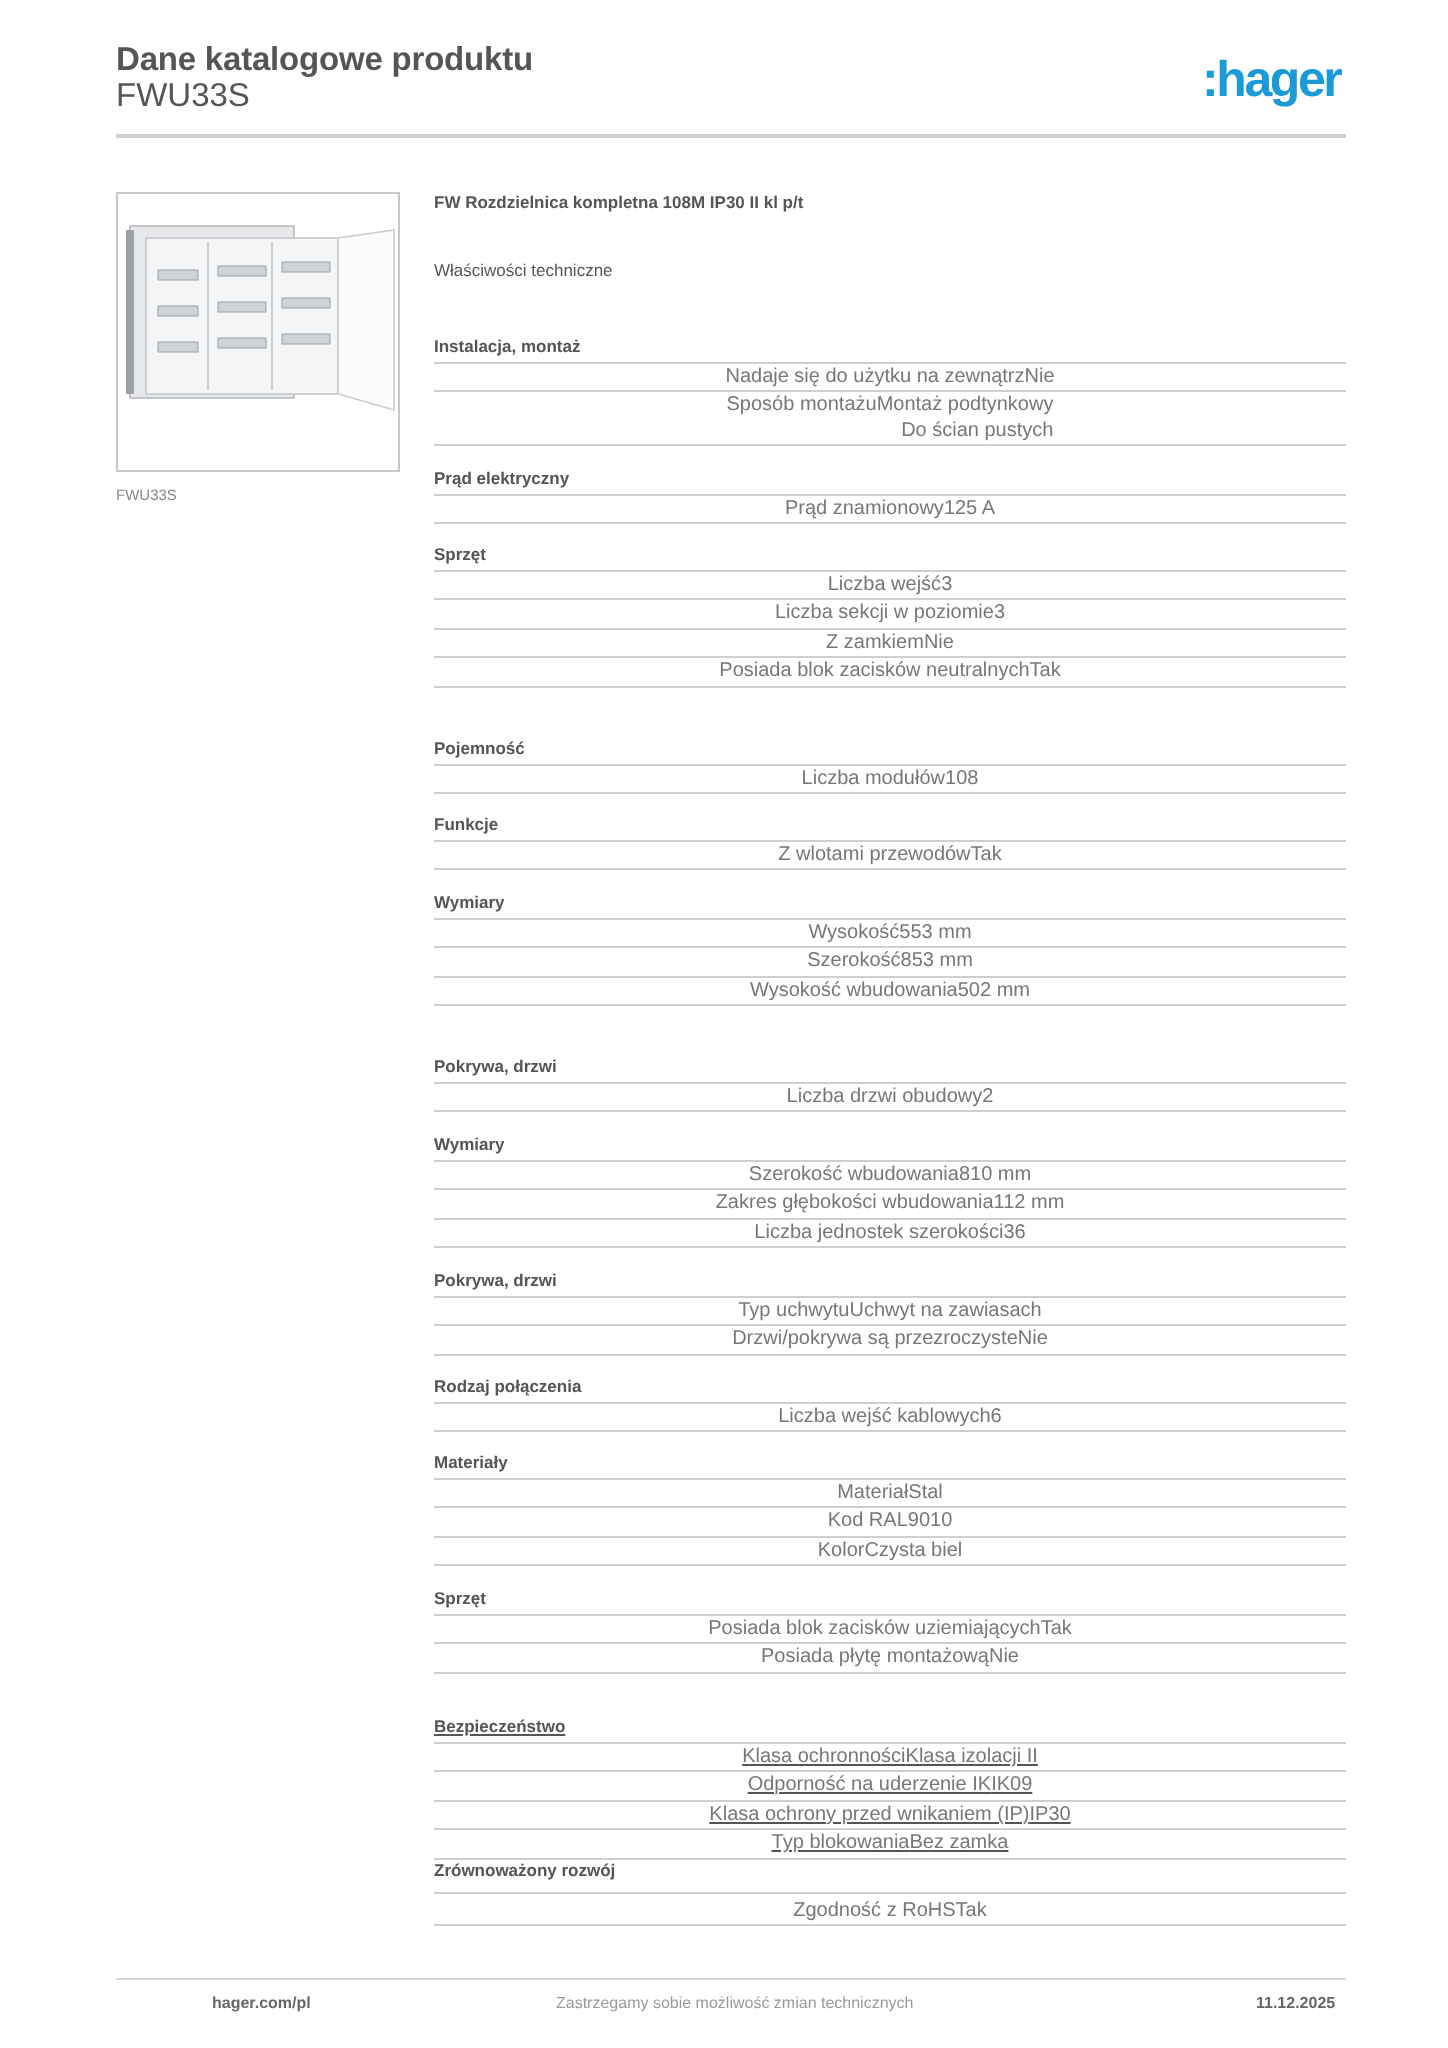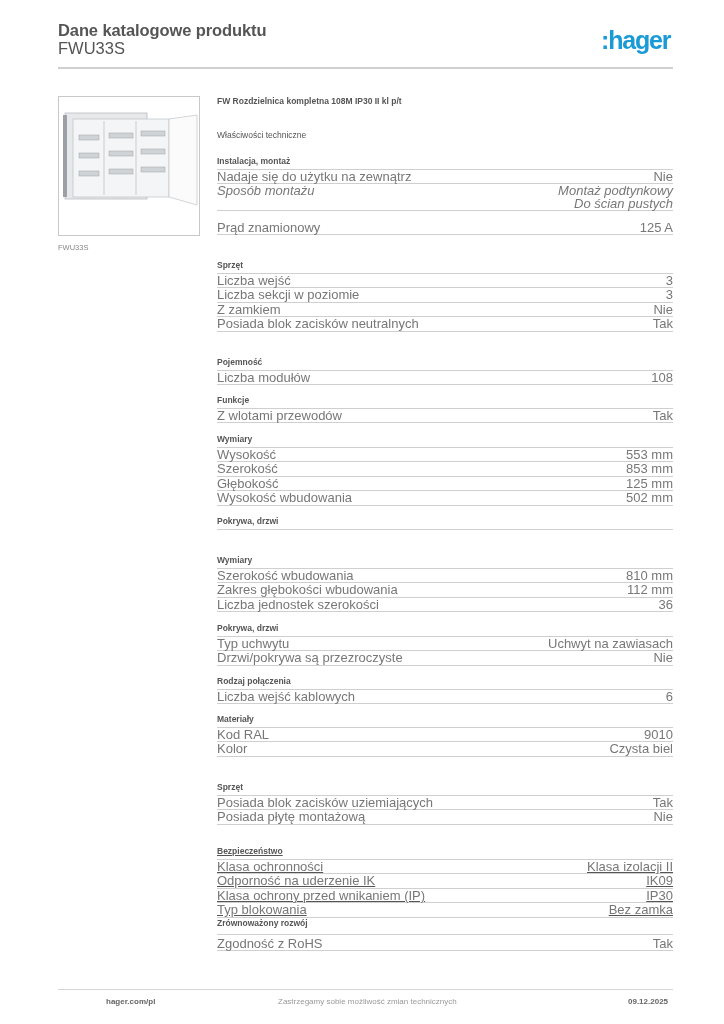--- a/index.html
+++ b/index.html
@@ -7,23 +7,23 @@
          font-family:"Liberation Sans", sans-serif; color:#555; }
   .doc-title { position:absolute; left:58px; top:21px; font-size:16.5px; font-weight:bold; color:#555; letter-spacing:-0.1px; }
   .doc-code { position:absolute; left:58px; top:39px; font-size:16.5px; color:#555; }
   .logo { position:absolute; left:590px; top:26px; font-size:25px; font-weight:bold; color:#1a9ad6; letter-spacing:-1.2px;margin-left:11px; }
   .header-rule { position:absolute; left:58px; top:67px; width:615px; height:2px; background:#d0d0d0; }
   .image-frame { position:absolute; left:58px; top:96px; width:142px; height:140px; border:1px solid #c8c8c8; background:#fff; box-sizing:border-box; }
   .image-caption { position:absolute; left:58px; top:243px; font-size:7.5px; color:#888; }
   .product-desc { position:absolute; left:217px; top:96px; font-size:8.5px; font-weight:bold; color:#555; }
   .props-title { position:absolute; left:217px; top:130px; font-size:8.5px; font-weight:normal; color:#555; }
   .section { position:absolute; left:217px; width:456px; }
-  .sec-head { font-size:8.5px; font-weight:bold; color:#555; height:14px; line-height:12px; border-bottom:1.5px solid #cfcfcf; }
-  .row { display:flex; justify-content:space-between; font-size:13px; color:#777; border-bottom:1.2px solid #cfcfcf; height:13.4px; line-height:13.4px; }
-  .row.tall { height:26px;font-style:italic; }
+  .sec-head { font-size:8.5px; font-weight:bold; color:#555; height:14px; line-height:12px; border-bottom:1.5px solid #cfcfcf;margin-top:12px; }
+  .row { display:flex; justify-content:center; font-size:10px; color:#777; border-bottom:1.2px solid #cfcfcf; height:13.4px; line-height:13.4px; }
+  .row.tall { height:26px; }
   .row .val { text-align:right; }
   .row.tall .val { line-height:12.5px; padding-top:1px; }
   .footer-rule { position:absolute; left:58px; top:989px; width:615px; height:1px; background:#d6d6d6; }
   .footer-left { position:absolute; left:58px; top:997px; font-size:8px; font-weight:bold; color:#666;padding-left:48px; }
   .footer-center { position:absolute; left:278px; top:997px; font-size:8px; color:#999; }
   .footer-right { position:absolute; left:628px; top:997px; font-size:8px; font-weight:bold; color:#666; }
 </style>
 </head>
 <body>
 
@@ -69,20 +69,21 @@
       <span>Nadaje się do użytku na zewnątrz</span>
       <span class="val">Nie</span>
     </div>
   <div class="row tall">
       <span>Sposób montażu</span>
       <span class="val"><span>Montaż podtynkowy</span><br><span>Do ścian pustych</span></span>
     </div>
 </div>
 
 <div class="section" style="top:221px;">
+  <div class="sec-head">Prąd elektryczny</div>
   <div class="row">
       <span>Prąd znamionowy</span>
       <span class="val">125 A</span>
     </div>
 </div>
 
 <div class="section" style="top:259px;">
   <div class="sec-head">Sprzęt</div>
   <div class="row">
       <span>Liczba wejść</span>
@@ -122,31 +123,31 @@
   <div class="sec-head">Wymiary</div>
   <div class="row">
       <span>Wysokość</span>
       <span class="val">553 mm</span>
     </div>
   <div class="row">
       <span>Szerokość</span>
       <span class="val">853 mm</span>
     </div>
   <div class="row">
-      <span>Głębokość</span>
-      <span class="val">125 mm</span>
-    </div>
-  <div class="row">
       <span>Wysokość wbudowania</span>
       <span class="val">502 mm</span>
     </div>
 </div>
 
 <div class="section" style="top:515px;">
   <div class="sec-head">Pokrywa, drzwi</div>
+  <div class="row">
+      <span>Liczba drzwi obudowy</span>
+      <span class="val">2</span>
+    </div>
 </div>
 
 <div class="section" style="top:554px;">
   <div class="sec-head">Wymiary</div>
   <div class="row">
       <span>Szerokość wbudowania</span>
       <span class="val">810 mm</span>
     </div>
   <div class="row">
       <span>Zakres głębokości wbudowania</span>
@@ -173,20 +174,24 @@
 <div class="section" style="top:675px;">
   <div class="sec-head">Rodzaj połączenia</div>
   <div class="row">
       <span>Liczba wejść kablowych</span>
       <span class="val">6</span>
     </div>
 </div>
 
 <div class="section" style="top:713px;">
   <div class="sec-head">Materiały</div>
+  <div class="row">
+      <span>Materiał</span>
+      <span class="val">Stal</span>
+    </div>
   <div class="row">
       <span>Kod RAL</span>
       <span class="val">9010</span>
     </div>
   <div class="row">
       <span>Kolor</span>
       <span class="val">Czysta biel</span>
     </div>
 </div>
 
@@ -226,13 +231,13 @@
   <div class="sec-head" style="height:17px;">Zrównoważony rozwój</div>
   <div class="row" style="height:15px; line-height:17px;">
       <span>Zgodność z RoHS</span>
       <span class="val">Tak</span>
     </div>
 </div>
 
 <div class="footer-rule"></div>
 <div class="footer-left">hager.com/pl</div>
 <div class="footer-center">Zastrzegamy sobie możliwość zmian technicznych</div>
-<div class="footer-right">09.12.2025</div>
+<div class="footer-right">11.12.2025</div>
 
 </body></html>

